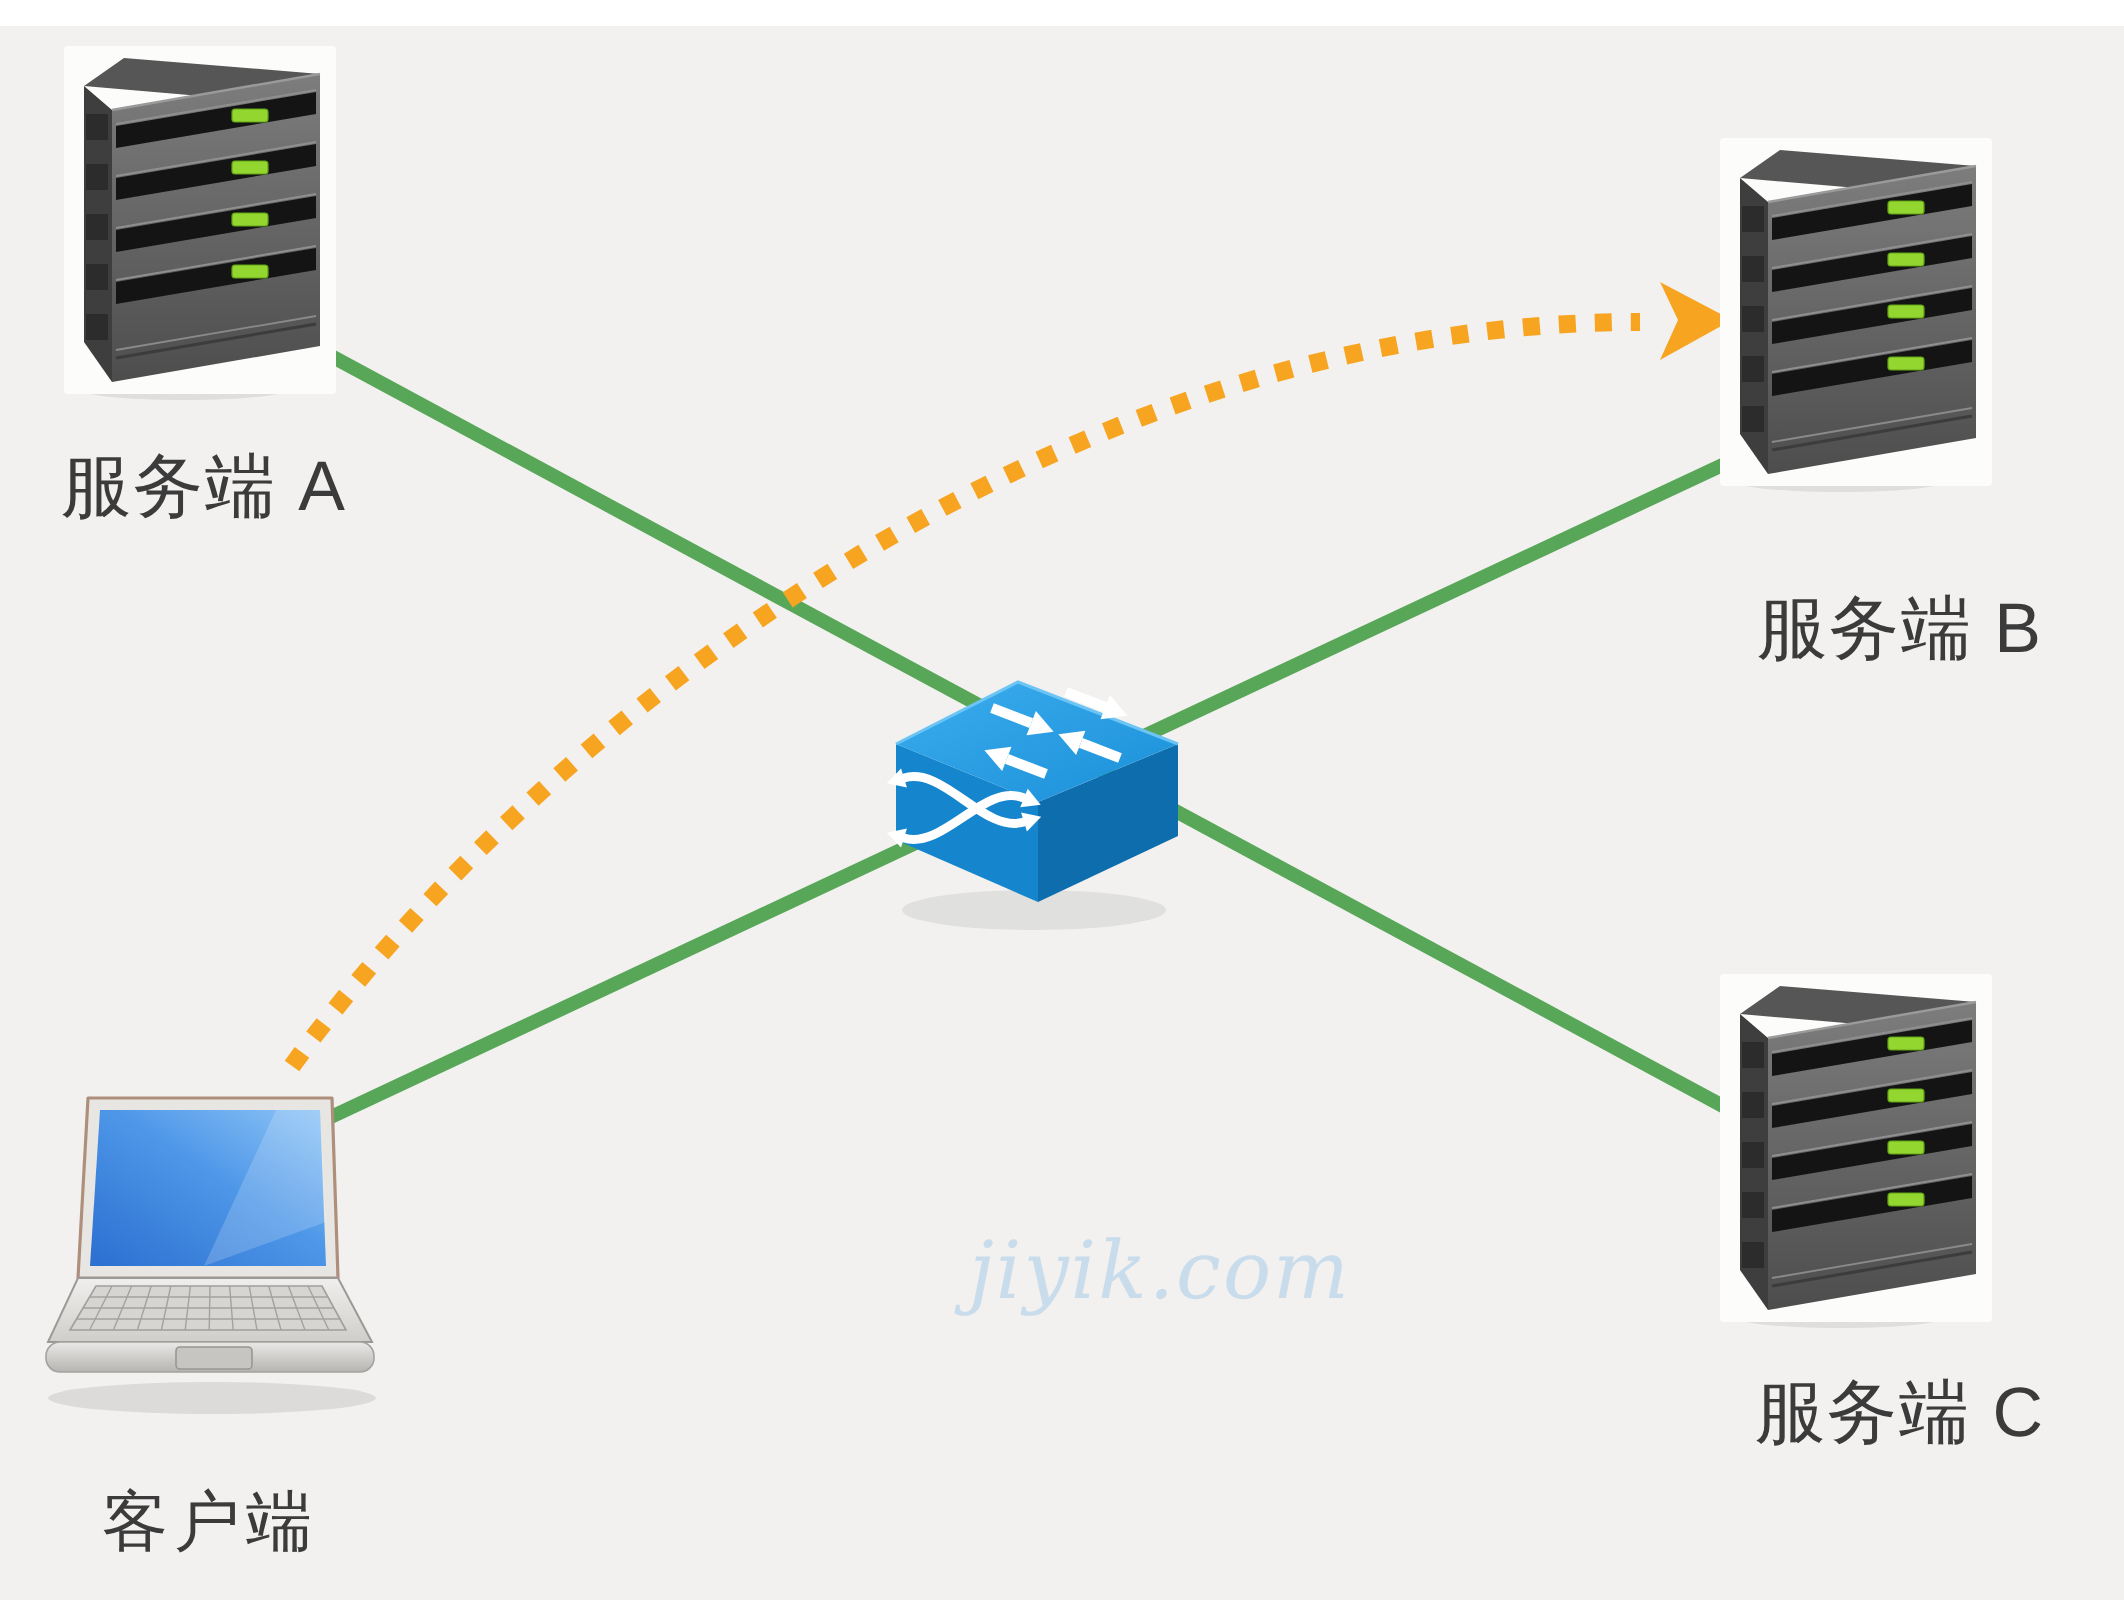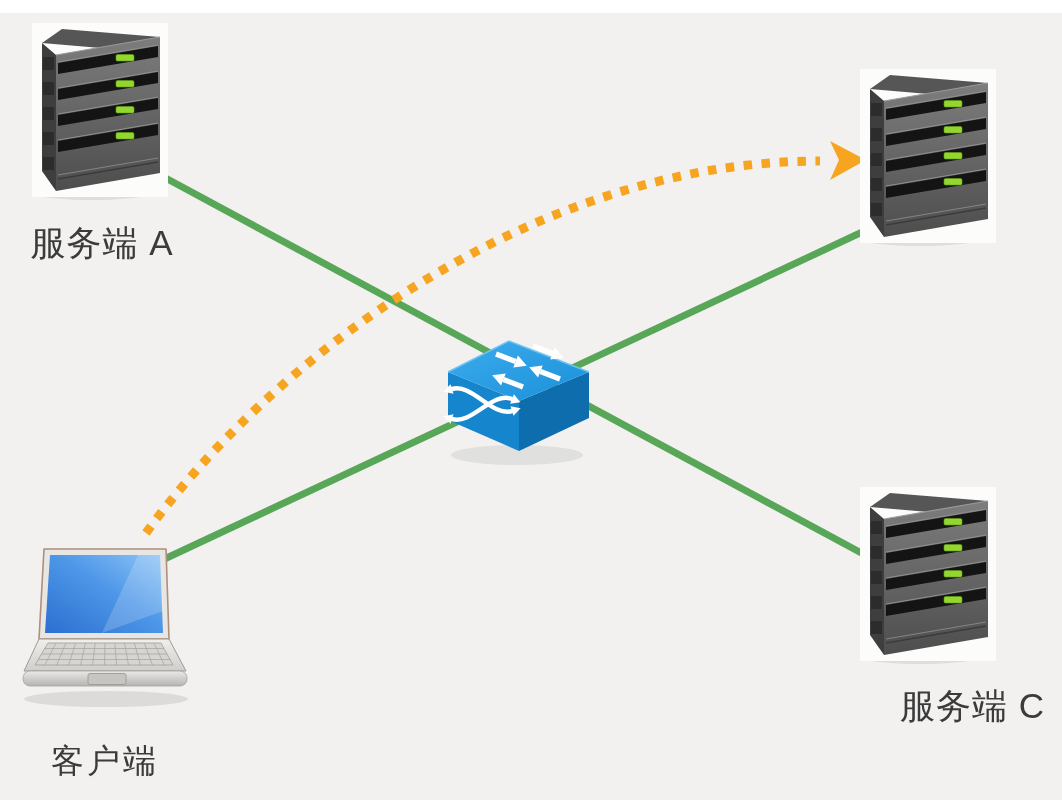--- a/index.html
+++ b/index.html
@@ -153,17 +153,19 @@
       </svg>
   </div>
 
   <div class="node" style="left:18px;top:528px;width:172px;height:170px;">
     <svg width="172" height="170">
         <use href="#laptop-sym"></use>
       </svg>
   </div>
 
   <div class="node-label" style="left:12px;top:207px;width:180px;">服务端 A</div>
-  <div class="node-label" style="left:855px;top:670px;width:190px;text-align:right;">服务端 C</div>
+  <div class="node-label" style="left:855px;top:278px;width:190px;">服务端 B</div>
+  <div class="node-label" style="left:855px;top:670px;width:190px;">服务端 C</div>
   <div class="node-label client-label" style="left:25px;top:726px;width:160px;">客户端</div>
 
+  <div class="watermark">jiyik.com</div>
 
 </div>
 
 </body></html>

